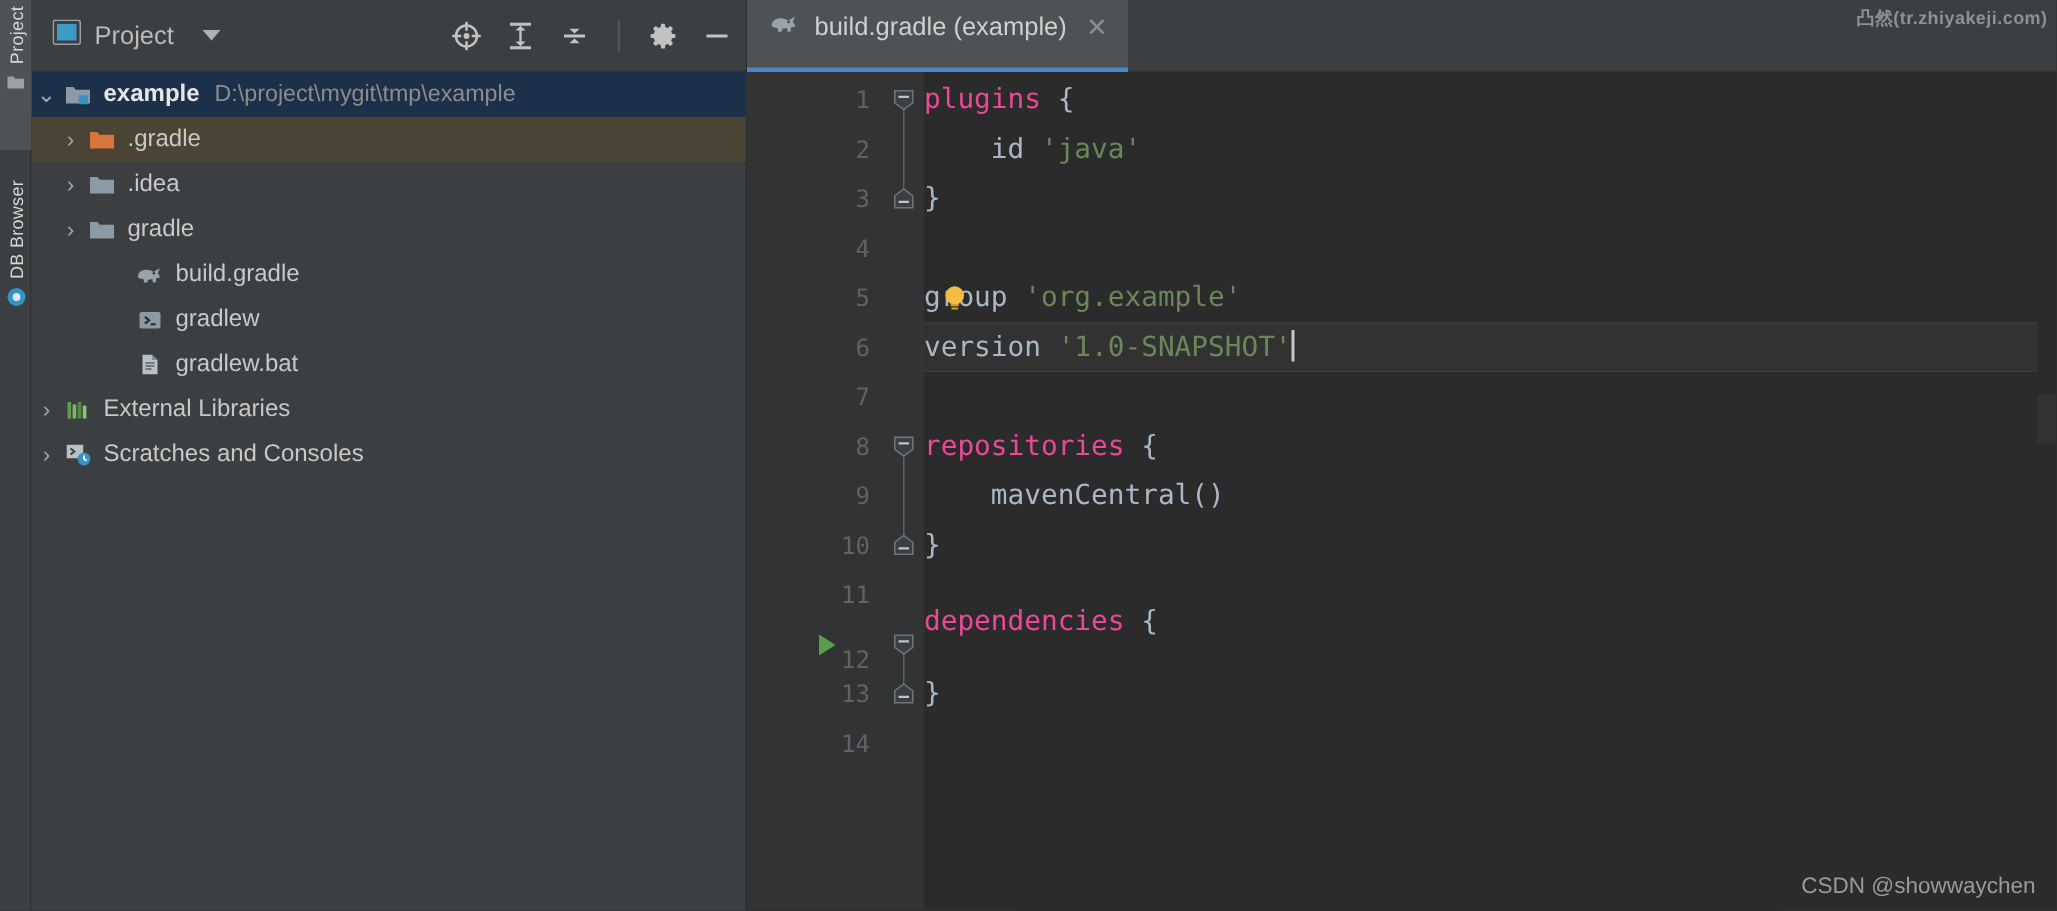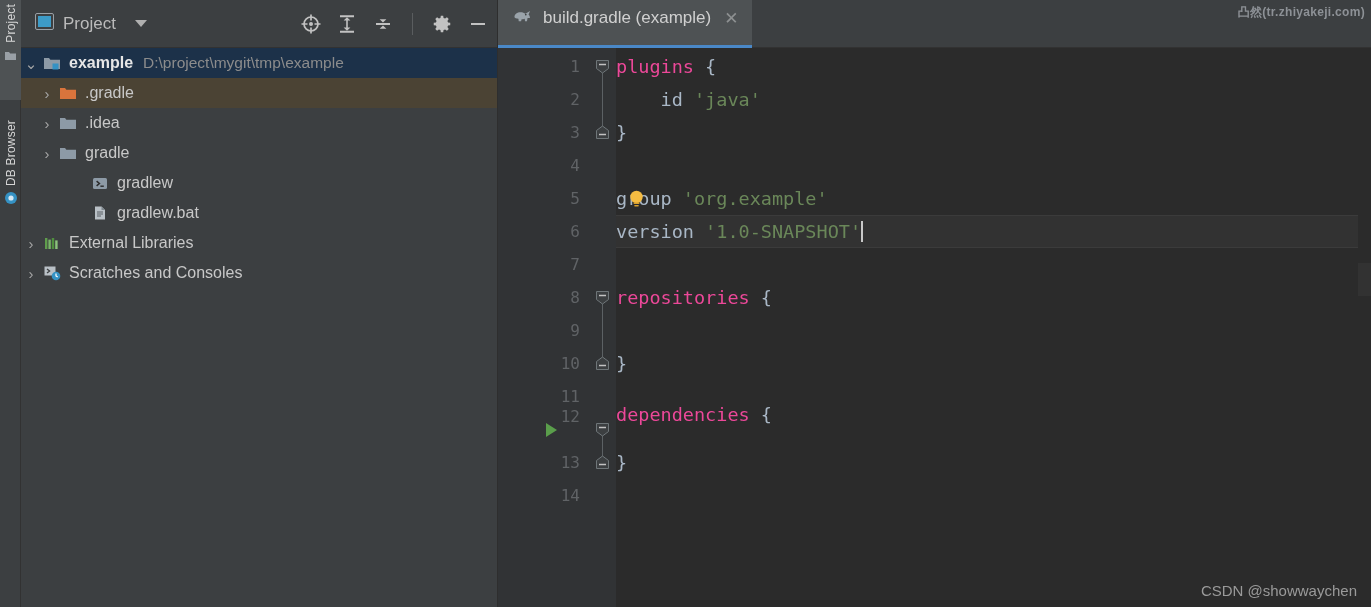--- a/index.html
+++ b/index.html
@@ -283,20 +283,29 @@
       <div class="row ind-1">
         <span class="chev">›</span>
         <span class="r-icon">
           <svg width="18" height="15" viewBox="0 0 18 15">
               <path d="M1 2h5l1.4 1.8H17V13H1z" fill="#8d9aa6"></path>
             </svg>
         </span>
         <span class="r-label">gradle</span>
       </div>
 
+      <div class="row ind-2b">
+        <span class="r-icon">
+          <svg width="20" height="15" viewBox="0 0 20 15">
+            <path d="M2 8.5c0-3 2.6-4.6 5.6-4.6 2.2 0 3.6.6 4.6 1.5l4.4-2.6-1.4 3.3c.9.9 1.3 2 1.3 3.3h-2.2l-.6 3h-1.8l-.3-2.4c-.9.3-1.9.5-2.9.5l-.5 1.9H6l-.3-2.3C4 9.9 2 9.6 2 8.5z" fill="#9aa3aa"></path>
+            <circle cx="12.6" cy="6.2" r=".8" fill="#2b2b2b"></circle>
+          </svg>
+        </span>
+        <span class="r-label">build.gradle</span>
+      </div>
 
       <div class="row ind-2b">
         <span class="r-icon">
           <svg width="18" height="15" viewBox="0 0 18 15">
             <rect x="2" y="2" width="14" height="11" rx="1.5" fill="#8d9aa6"></rect>
             <path d="M5.6 5.2 8.4 7.5 5.6 9.8" stroke="#2b2b2b" stroke-width="1.5" fill="none"></path>
             <path d="M9.4 10.2h3.4" stroke="#2b2b2b" stroke-width="1.4"></path>
           </svg>
         </span>
         <span class="r-label">gradlew</span>
@@ -364,21 +373,21 @@
           <div class="ln" style="top: 35px;">2</div>
           <div class="ln" style="top: 68px;">3</div>
           <div class="ln" style="top: 101px;">4</div>
           <div class="ln" style="top: 134px;">5</div>
           <div class="ln" style="top: 167px;">6</div>
           <div class="ln" style="top: 200px;">7</div>
           <div class="ln" style="top: 233px;">8</div>
           <div class="ln" style="top: 266px;">9</div>
           <div class="ln" style="top: 299px;">10</div>
           <div class="ln" style="top: 332px; margin-left: 16px;">11</div>
-          <div class="ln" style="top: 352px; margin-left: 15px;">12</div>
+          <div class="ln" style="top: 375px; margin-left: 15px;">12</div>
           <div class="runmark" style="top: 375px;"></div>
           <div class="ln" style="top: 398px;">13</div>
           <div class="ln" style="top: 431px;">14</div>
         </div>
       <div class="fold-col" id="foldcol">
           <div class="foldline" style="top: 18px; height: 66px;"></div>
           <div class="foldline" style="top: 249px; height: 66px;"></div>
           <div class="foldline" style="top: 381px; height: 33px;"></div>
           <div class="foldbox" style="top: 11px;"><svg width="15" height="15" viewBox="0 0 15 15">
               <path d="M1.5 1.5h12v8l-6 4.5-6-4.5z" fill="#3c3f41" stroke="#6f7679"></path>
@@ -408,20 +417,21 @@
       <div class="code-col" id="codecol">
           <div class="cur-line" style="top: 167px;"></div>
           <div class="codeline" style="top: 2px;"><span class="blockfn">plugins</span><span class="brace"> {</span></div>
           <div class="codeline" style="top: 35px;"><span class="plain">    id </span><span class="str">'java'</span></div>
           <div class="codeline" style="top: 68px;"><span class="brace">}</span></div>
           <div class="codeline" style="top: 101px;"></div>
           <div class="codeline" style="top: 134px;"><span class="plain">group </span><span class="str">'org.example'</span></div>
           <div class="codeline" style="top: 167px;"><span class="plain">version </span><span class="str">'1.0-SNAPSHOT'</span><span class="caret"></span></div>
           <div class="codeline" style="top: 200px;"></div>
           <div class="codeline" style="top: 233px;"><span class="blockfn">repositories</span><span class="brace"> {</span></div>
+          <div class="codeline" style="top: 266px;"><span class="plain">    mavenCentral()</span></div>
           <div class="codeline" style="top: 299px;"><span class="brace">}</span></div>
           <div class="codeline" style="top: 332px;"></div>
           <div class="codeline" style="top: 350px;"><span class="blockfn">dependencies</span><span class="brace"> {</span></div>
           <div class="codeline" style="top: 398px;"><span class="brace">}</span></div>
           <div class="codeline" style="top: 431px;"></div>
           <div class="bulb" style="top: 141px; left: 11px;"><svg width="19" height="19" viewBox="0 0 19 19">
               <circle cx="9.5" cy="8" r="6.2" fill="#f5bc42"></circle>
               <rect x="6.6" y="13.6" width="5.8" height="1.5" rx=".7" fill="#d9a02c"></rect>
               <rect x="7.2" y="16" width="4.6" height="1.4" rx=".7" fill="#d9a02c"></rect>
             </svg></div>

